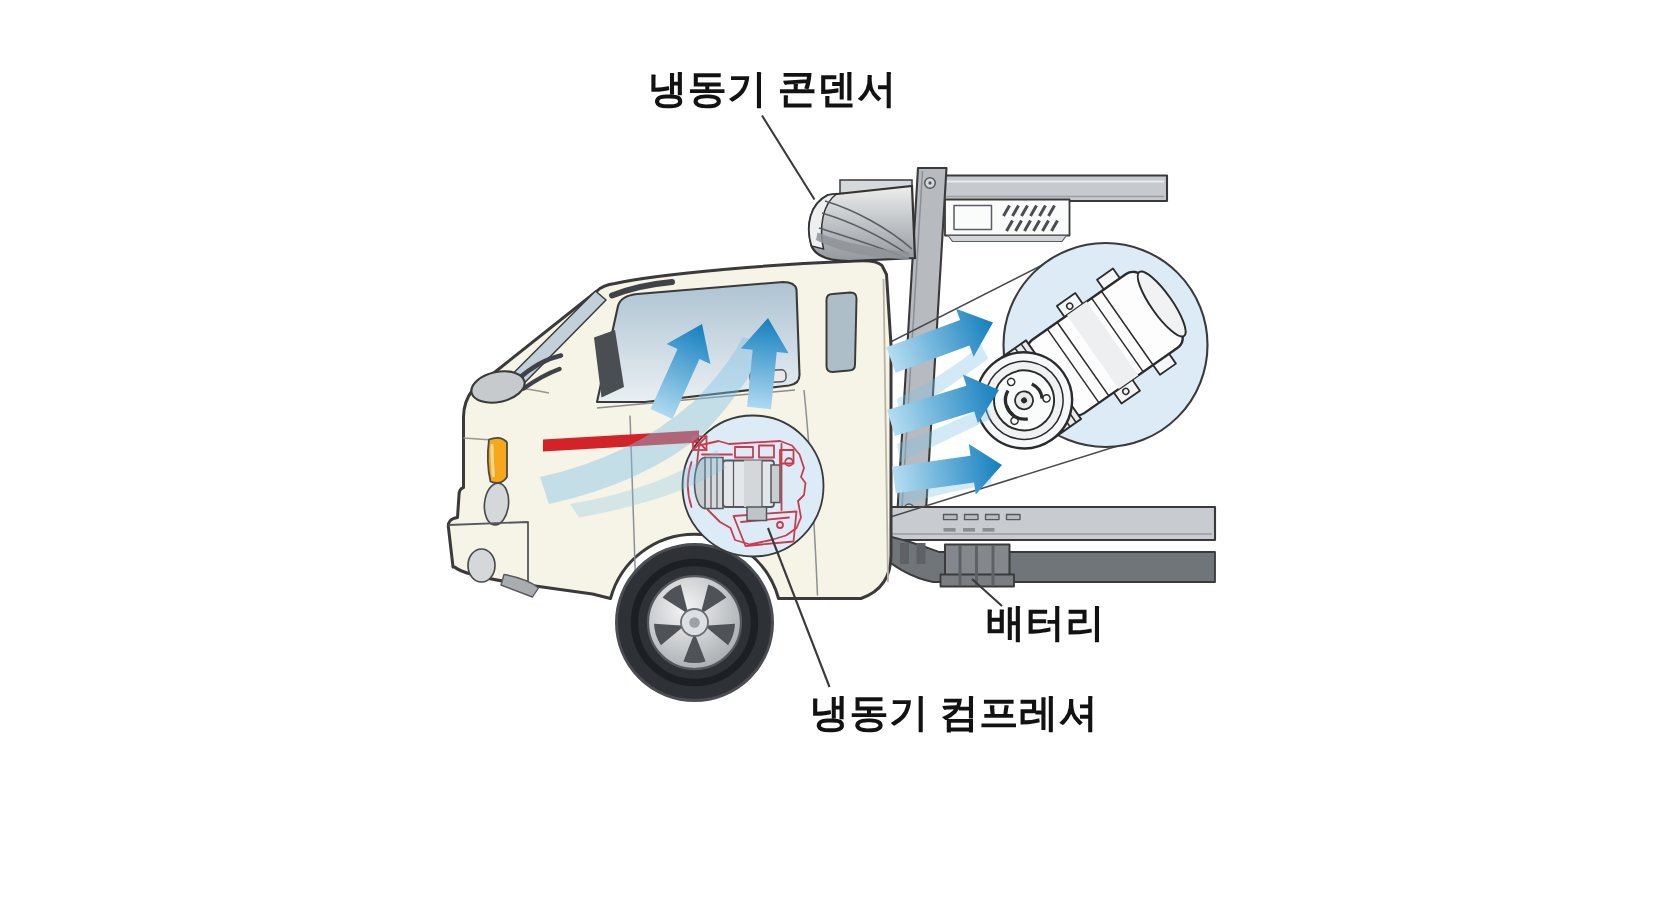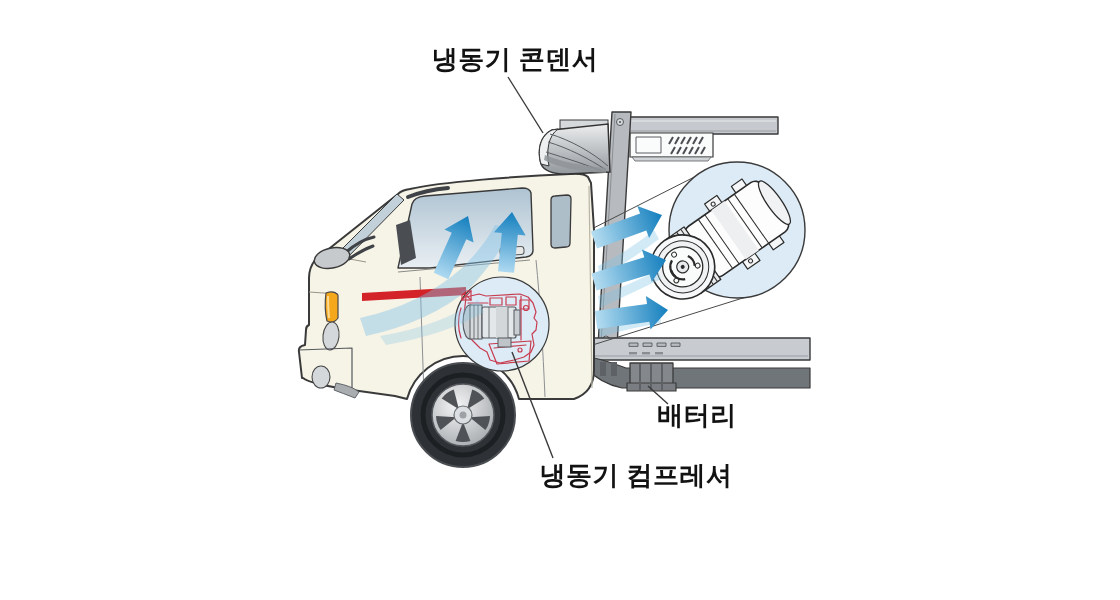--- a/index.html
+++ b/index.html
@@ -1,17 +1,17 @@
 <!DOCTYPE html>
 <html><head>
 <meta charset="utf-8">
 <style>
   html,body{margin:0;padding:0;background:#fff;}
   .stage{position:relative;width:1120px;height:600px;background:#fff;overflow:hidden;
-         font-family:Liberation Sans, sans-serif;}
+         font-family:Liberation Serif, serif;}
   svg{display:block;}
   .lbl{font-size:26px;font-weight:600;fill:#121212;letter-spacing:.5px;}
   .ldr{stroke:#3a3a3a;stroke-width:1.4;fill:none;}
   .red{stroke:#c83c50;stroke-width:1.2;fill:none;stroke-linejoin:round;stroke-linecap:round;}
 </style>
 </head>
 <body>
 
 <div class="stage">
 <svg width="1120" height="600" viewBox="0 0 1120 600">

